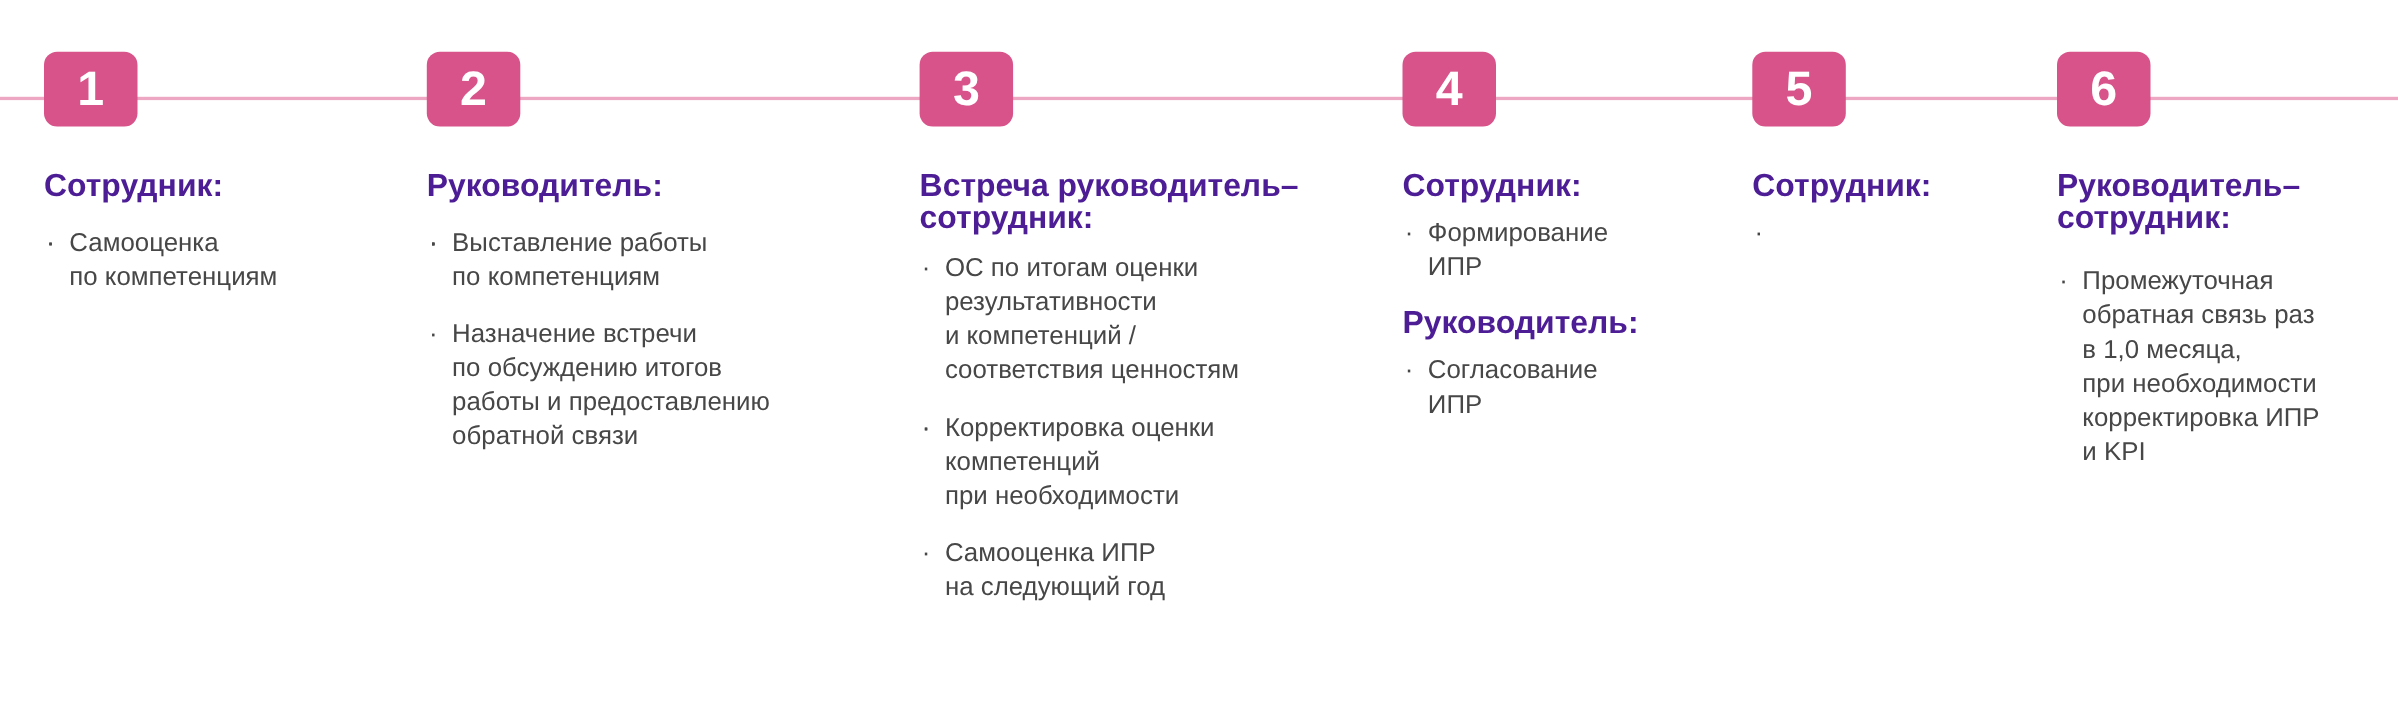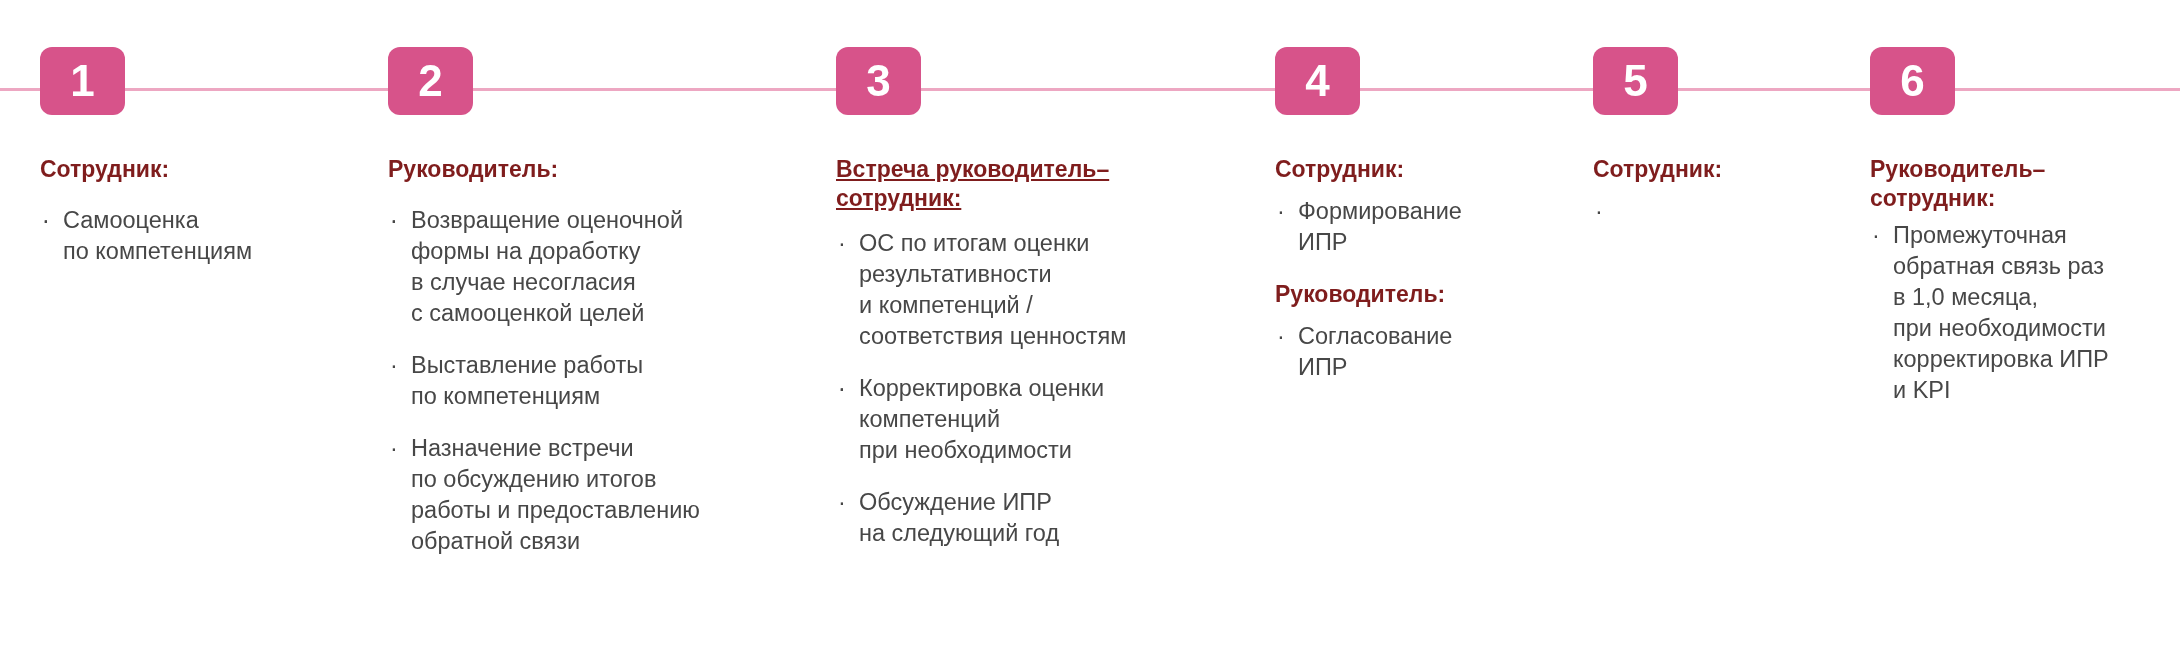--- a/index.html
+++ b/index.html
@@ -66,22 +66,22 @@
   .step-body {
     position: absolute;
     top: 155px;
     left: 0;
     right: 0;
   }
 
   .group { margin-bottom: 0px; }
 
   .group-title {
-    color: #7f1d1d;
-    font-size: 23px;
+    color: #4c1d95;
+    font-size: 29px;
     font-weight: bold;
     line-height: 29px;
     margin: 0 0 12px 0;
     white-space: pre-line;
   }
 
   .group + .group .group-title { margin-top: 22px; }
 
   ul.bullets {
     list-style: none;
@@ -112,22 +112,22 @@
 
   
   #step-1 { left: 40px;   width: 330px; }
   #step-2 { left: 388px;  width: 430px; }
   #step-3 { left: 836px;  width: 420px; }
   #step-4 { left: 1275px; width: 300px; }
   #step-5 { left: 1593px; width: 270px; }
   #step-6 { left: 1870px; width: 300px; }
 
   
-  #step-3 .group-title { margin-bottom: 15px; text-decoration: underline; }
-  #step-6 .group-title { margin-bottom: 7px; }
+  #step-3 .group-title { margin-bottom: 15px; }
+  #step-6 .group-title { margin-bottom: 27px; }
 </style>
 </head>
 <body>
 
 <div id="infographic">
 
   <div class="timeline-rule"></div>
 
   <div class="steps">
 
@@ -145,24 +145,21 @@
       </div>
     </div>
 
     <div class="step" id="step-2">
       <div class="step-badge">2</div>
       <div class="step-body">
         <div class="group">
           <div class="group-title">Руководитель:</div>
           <ul class="bullets">
             <li><span class="bullet-dot">·</span></li>
-            <li><span class="bullet-dot">·</span><span>Возвращение оценочной
-формы на доработку
-в случае несогласия
-с самооценкой целей</span></li>
+            <li><span class="bullet-dot">·</span></li>
             <li><span class="bullet-dot">·</span><span>Выставление работы
 по компетенциям</span></li>
             <li><span class="bullet-dot">·</span><span>Назначение встречи
 по обсуждению итогов
 работы и предоставлению
 обратной связи</span></li>
           </ul>
         </div>
       </div>
     </div>
@@ -175,21 +172,21 @@
 сотрудник:</div>
           <ul class="bullets">
             <li><span class="bullet-dot">·</span><span>ОС по итогам оценки
 результативности
 и компетенций /
 соответствия ценностям</span></li>
             <li><span class="bullet-dot">·</span></li>
             <li><span class="bullet-dot">·</span><span>Корректировка оценки
 компетенций
 при необходимости</span></li>
-            <li><span class="bullet-dot">·</span><span>Обсуждение ИПР
+            <li><span class="bullet-dot">·</span><span>Самооценка ИПР
 на следующий год</span></li>
           </ul>
         </div>
       </div>
     </div>
 
     <div class="step" id="step-4">
       <div class="step-badge">4</div>
       <div class="step-body">
         <div class="group">

